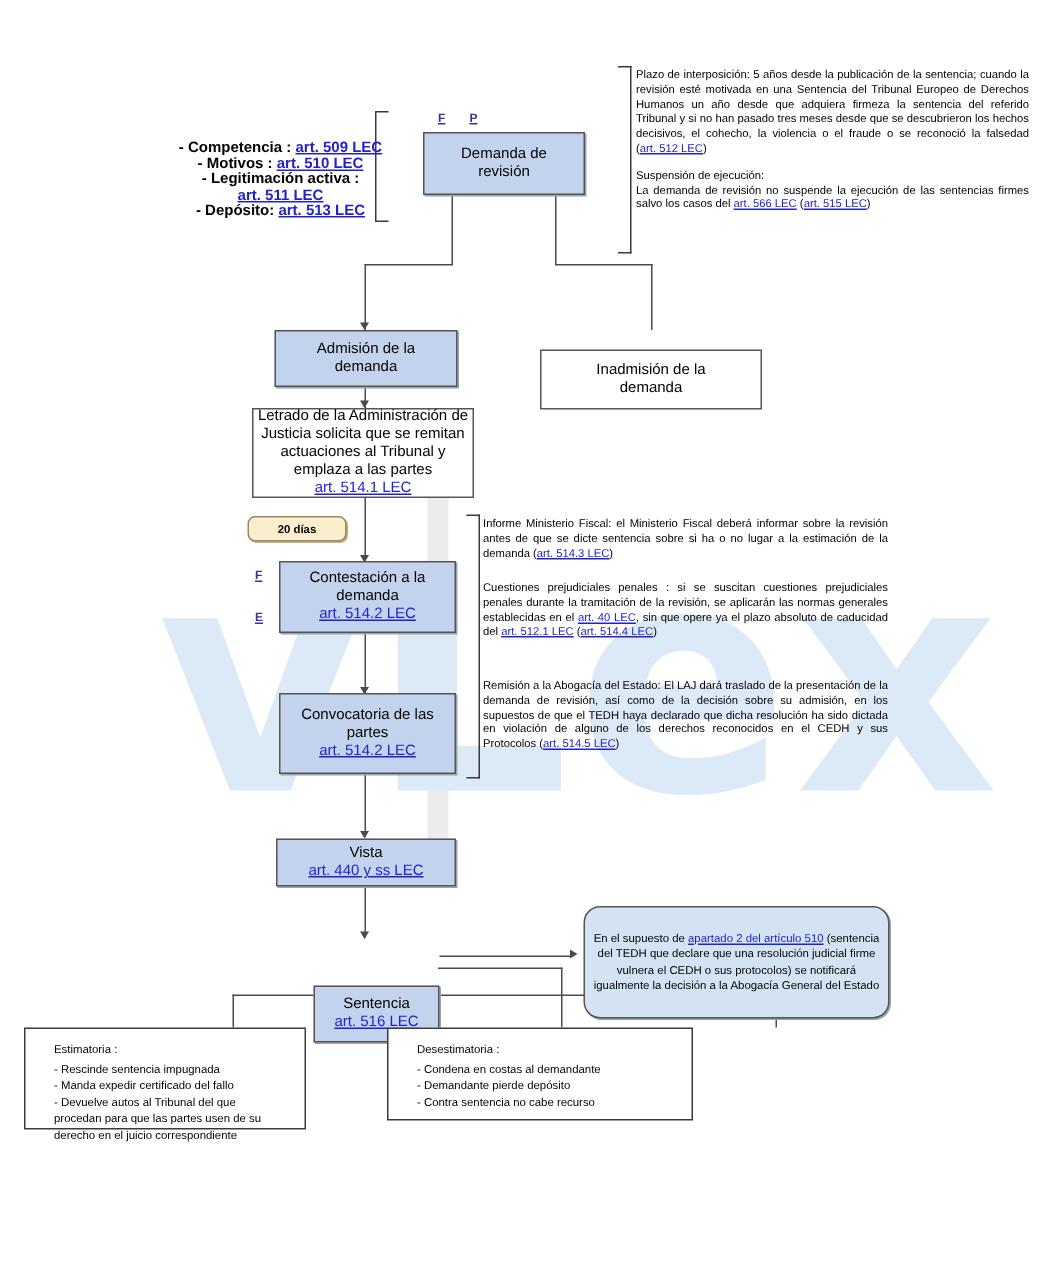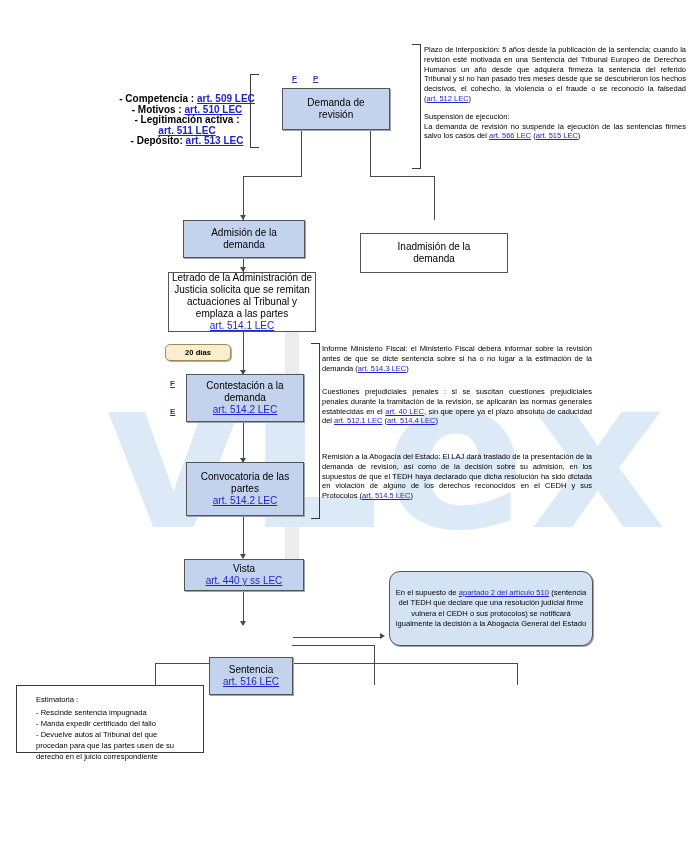--- a/index.html
+++ b/index.html
@@ -74,20 +74,21 @@
     font-weight:700;
   }
   .node.rounded-blue{
     background:#d3e3f4;
     border:1.3px solid #555555;
     border-radius:11px;
     box-shadow:1px 1px 0 #9aa3ae;
     font-size:7.6px;
     line-height:10.4px;
     padding:5px 5px;
+    margin-top:33px;
   }
   .node .ln{display:block;}
   .lawlink{
     color:#2222cc;
     text-decoration:underline;
     white-space:nowrap;
   }
   
   .textblock{
     position:absolute;
@@ -317,14 +318,20 @@
   <div class="ln-v" style="left:374px;top:645px;height:40px;"></div>
   <div class="ln-h" style="left:292px;top:645px;width:83px;"></div>
 
   <div class="boxtext" style="left:16px;top:685px;width:188px;height:68px;">
     <span class="hd">Estimatoria :</span>
     <span class="li">- Rescinde sentencia impugnada</span>
     <span class="li">- Manda expedir certificado del fallo</span>
     <span class="li">- Devuelve autos al Tribunal del que procedan para que las partes usen de su derecho en el juicio correspondiente</span>
   </div>
 
+  <div class="boxtext" style="left:258px;top:685px;width:204px;height:62px;">
+    <span class="hd">Desestimatoria :</span>
+    <span class="li">- Condena en costas al demandante</span>
+    <span class="li">- Demandante pierde depósito</span>
+    <span class="li">- Contra sentencia no cabe recurso</span>
+  </div>
 
 </div>
 
 </body></html>

